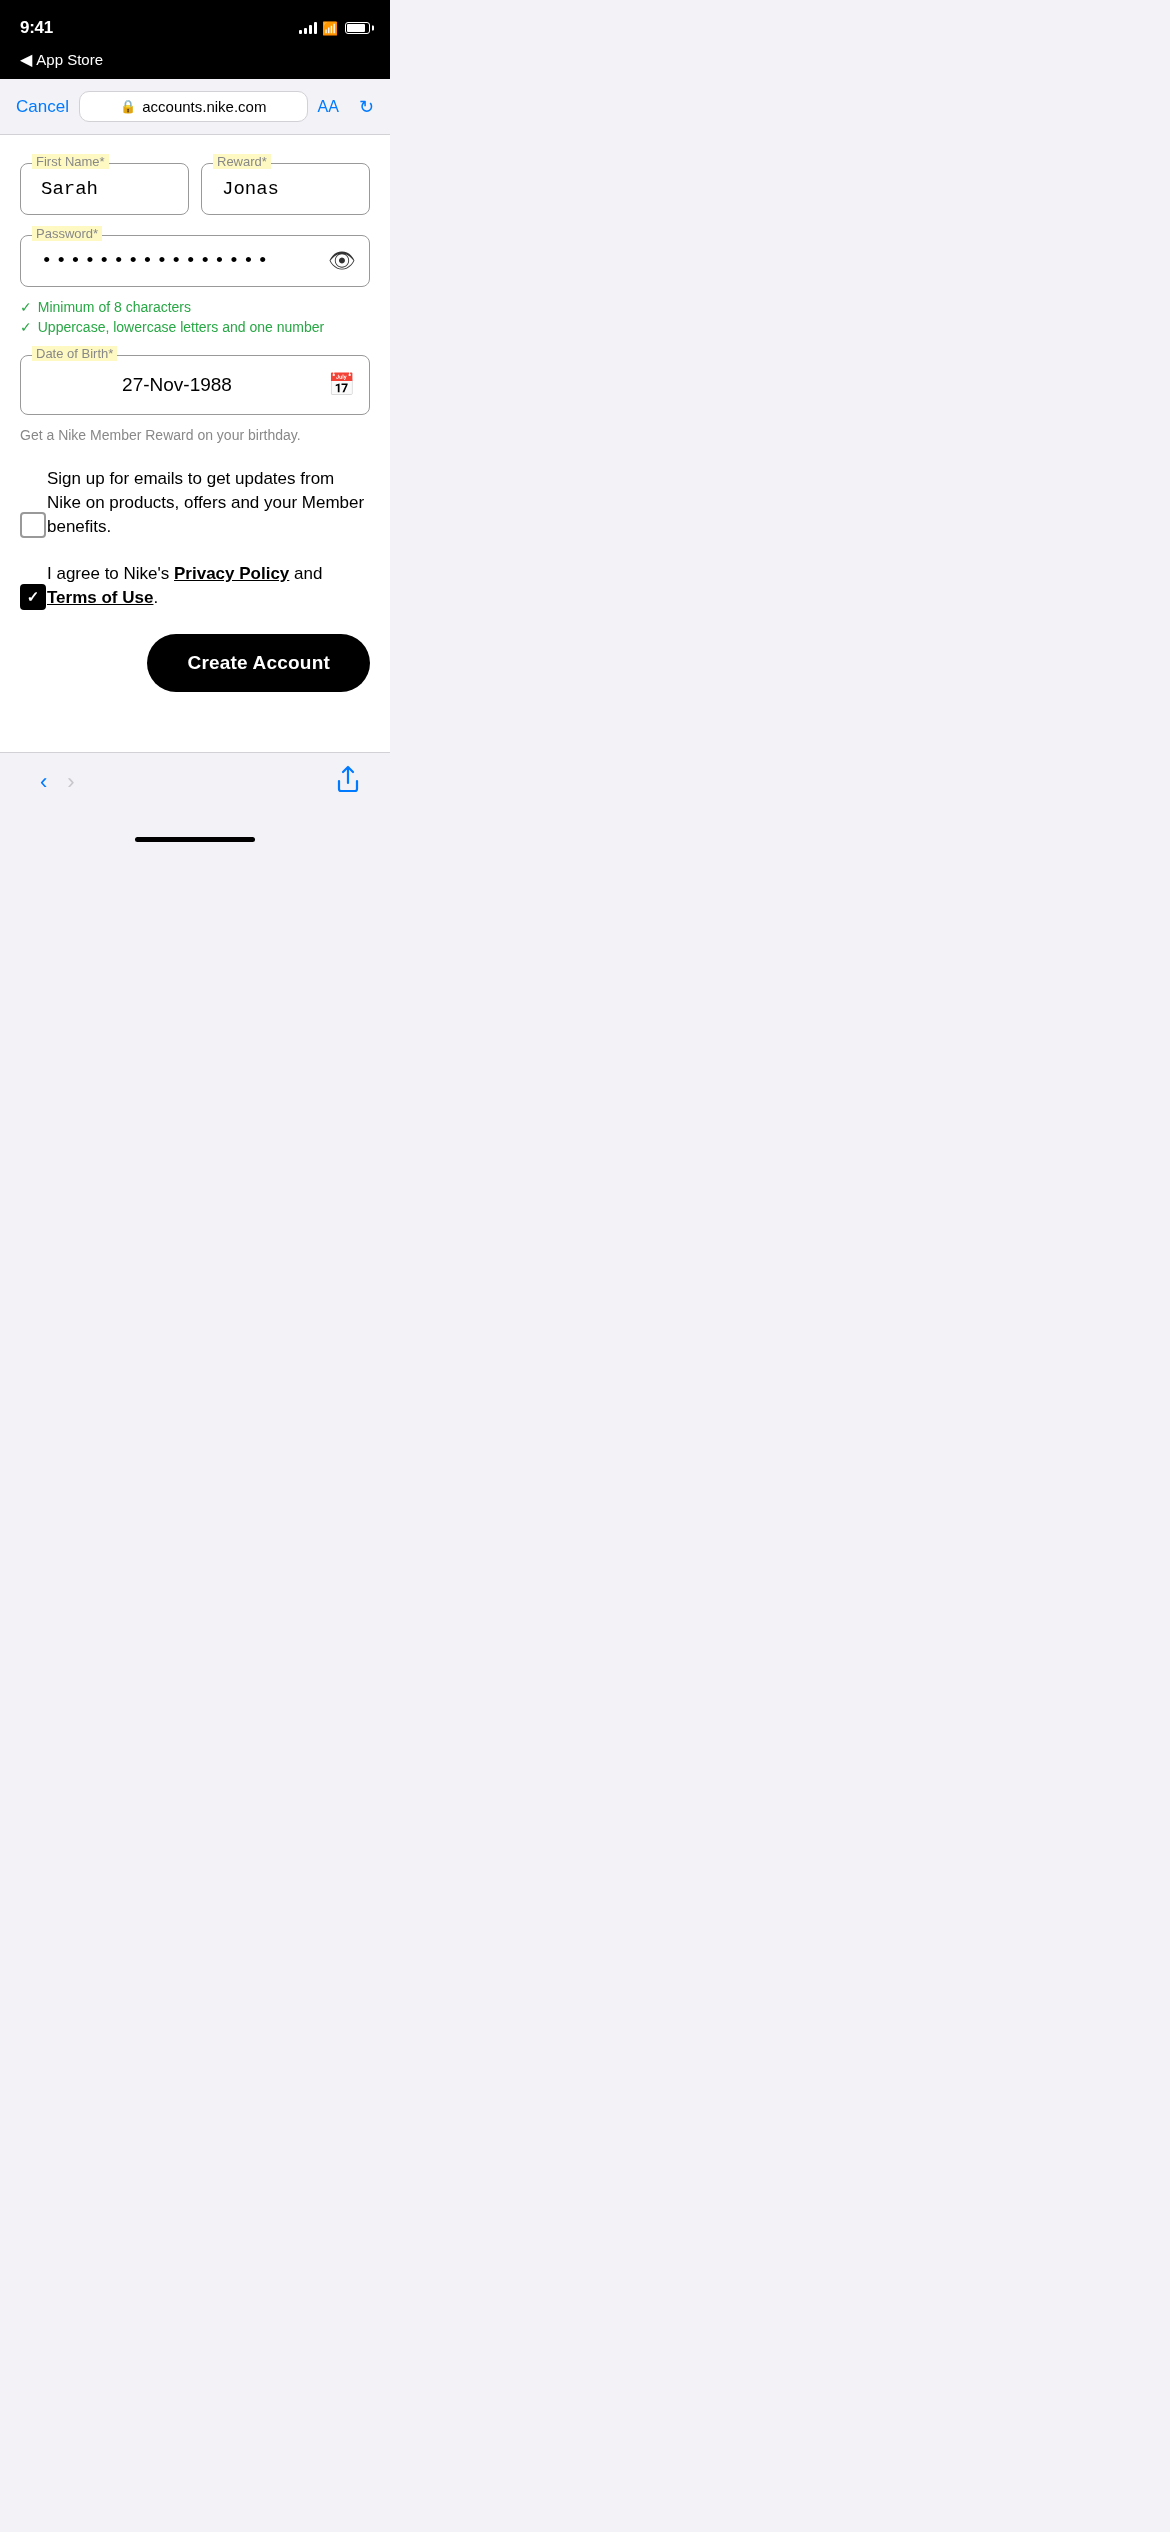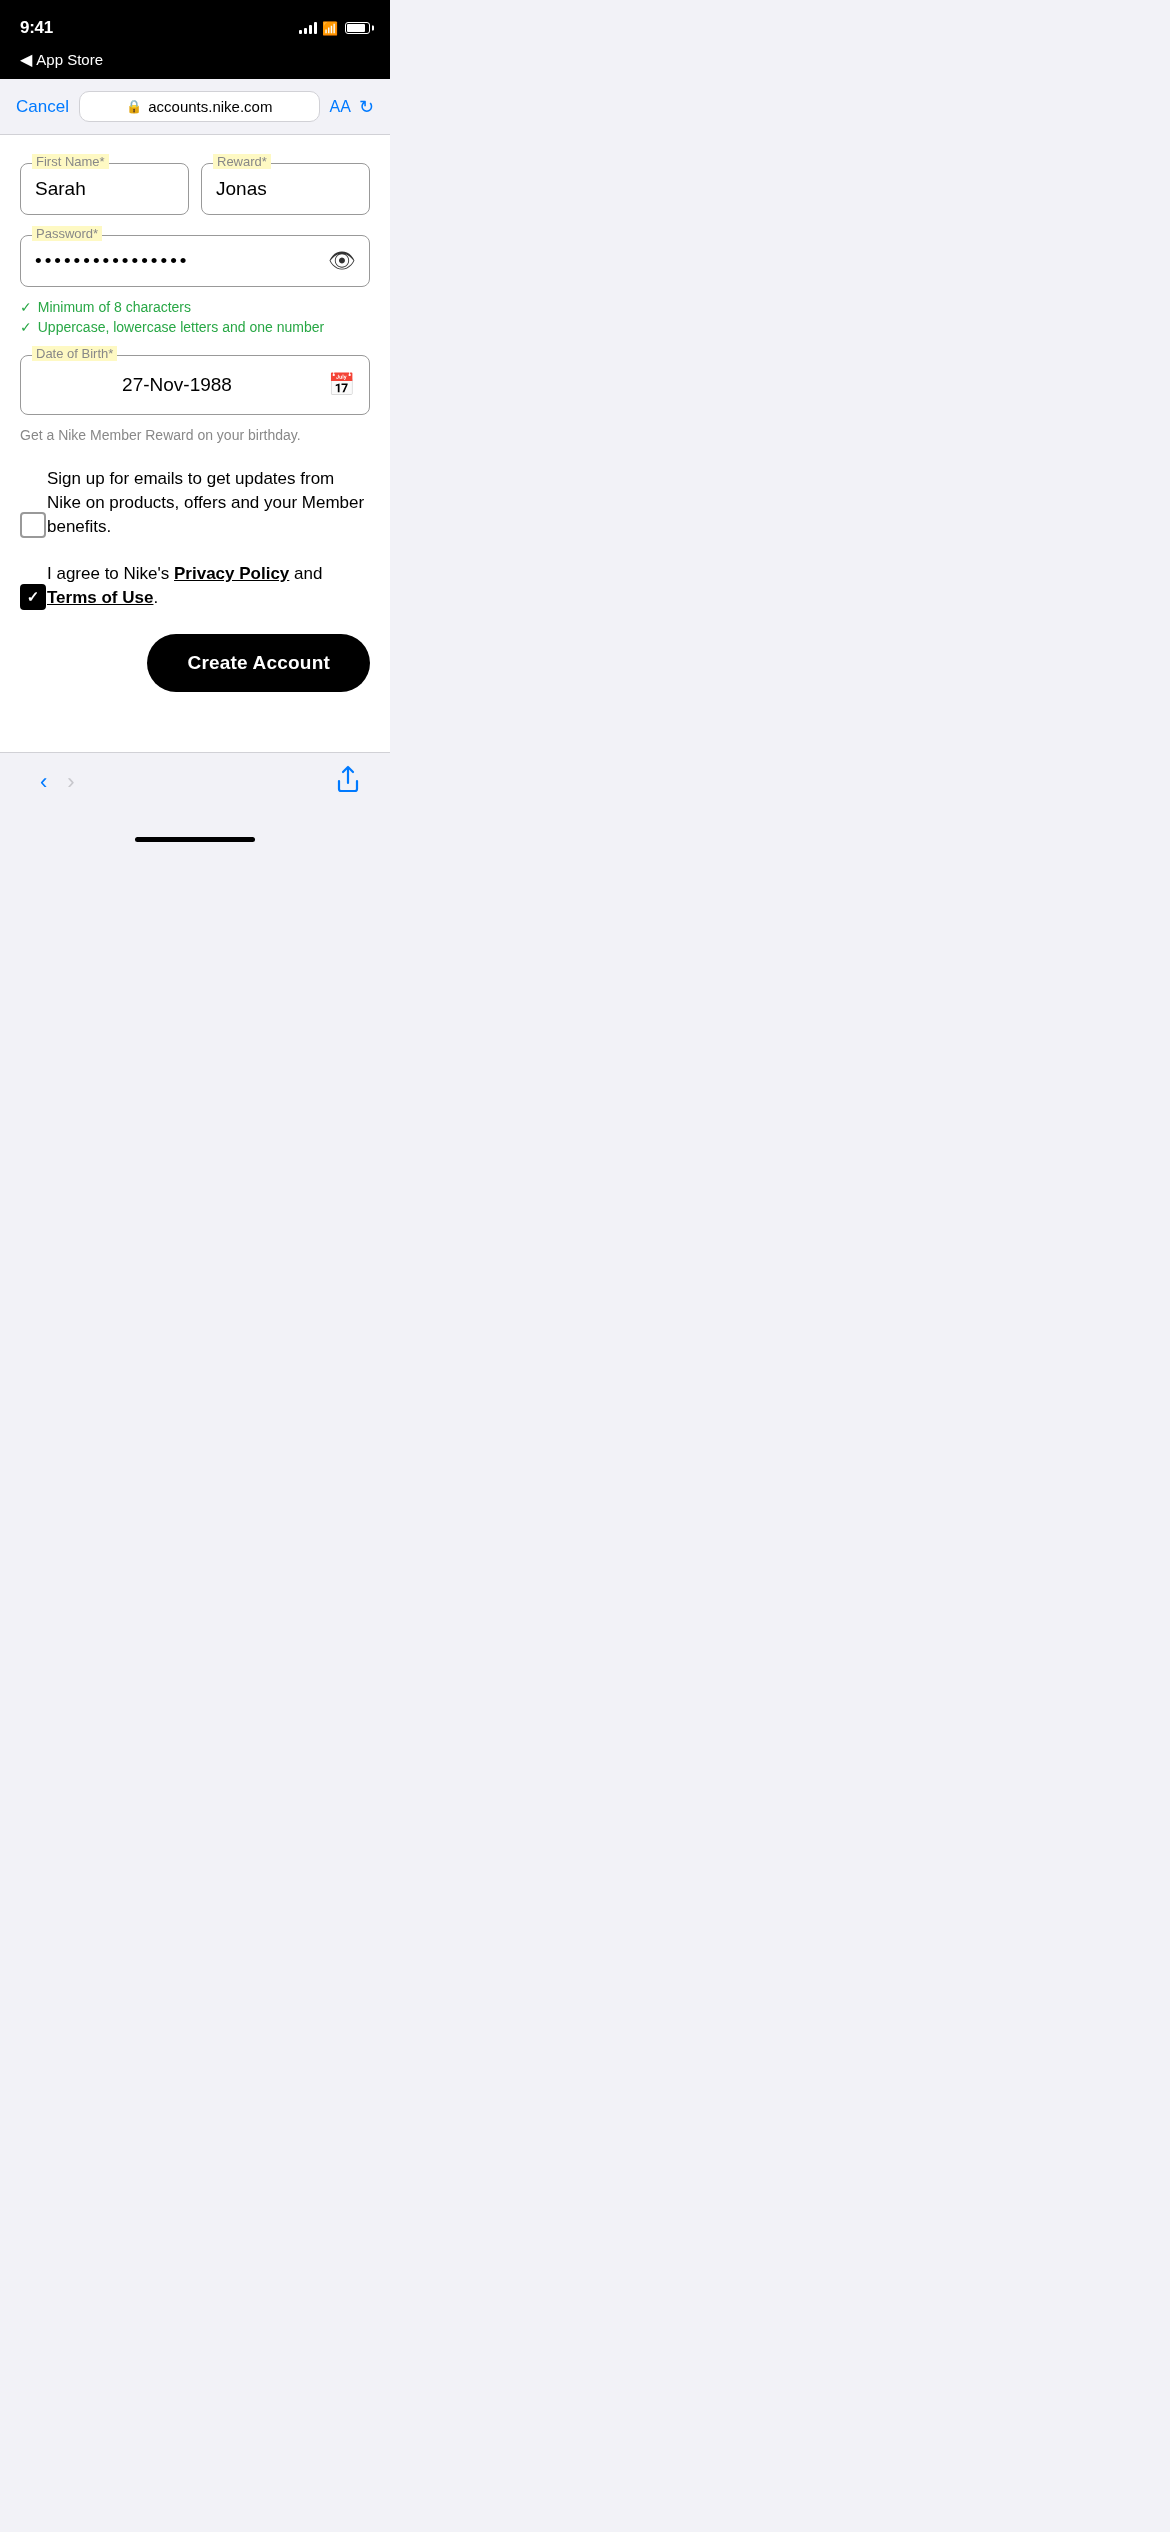--- a/index.html
+++ b/index.html
@@ -125,21 +125,21 @@
       color: #555;
     }
     .url-text {
       font-size: 15px;
       color: #000;
       font-weight: 400;
     }
     .browser-right-controls {
       display: flex;
       align-items: center;
-      gap: 8px;
+      gap: 20px;
     }
     .aa-text {
       color: #007aff;
       font-size: 16px;
       font-weight: 500;
     }
     .refresh-icon {
       color: #007aff;
       font-size: 18px;
     }
@@ -172,26 +172,26 @@
       background: #fef9c3;
       padding: 0 4px;
       font-size: 13px;
       color: #888;
       z-index: 1;
     }
     .form-input {
       width: 100%;
       border: 1.5px solid #999;
       border-radius: 8px;
-      padding: 14px 14px;
+      padding: 14px 20px;
       font-size: 19px;
       color: #000;
       outline: none;
       background: #fff;
-      font-family: Liberation Sans, sans-serif;
+      font-family: Liberation Mono, monospace;
     }
     .form-input.password-input {
       letter-spacing: 3px;
       padding-right: 50px;
     }
     .password-wrapper {
       position: relative;
     }
     .eye-icon {
       position: absolute;

